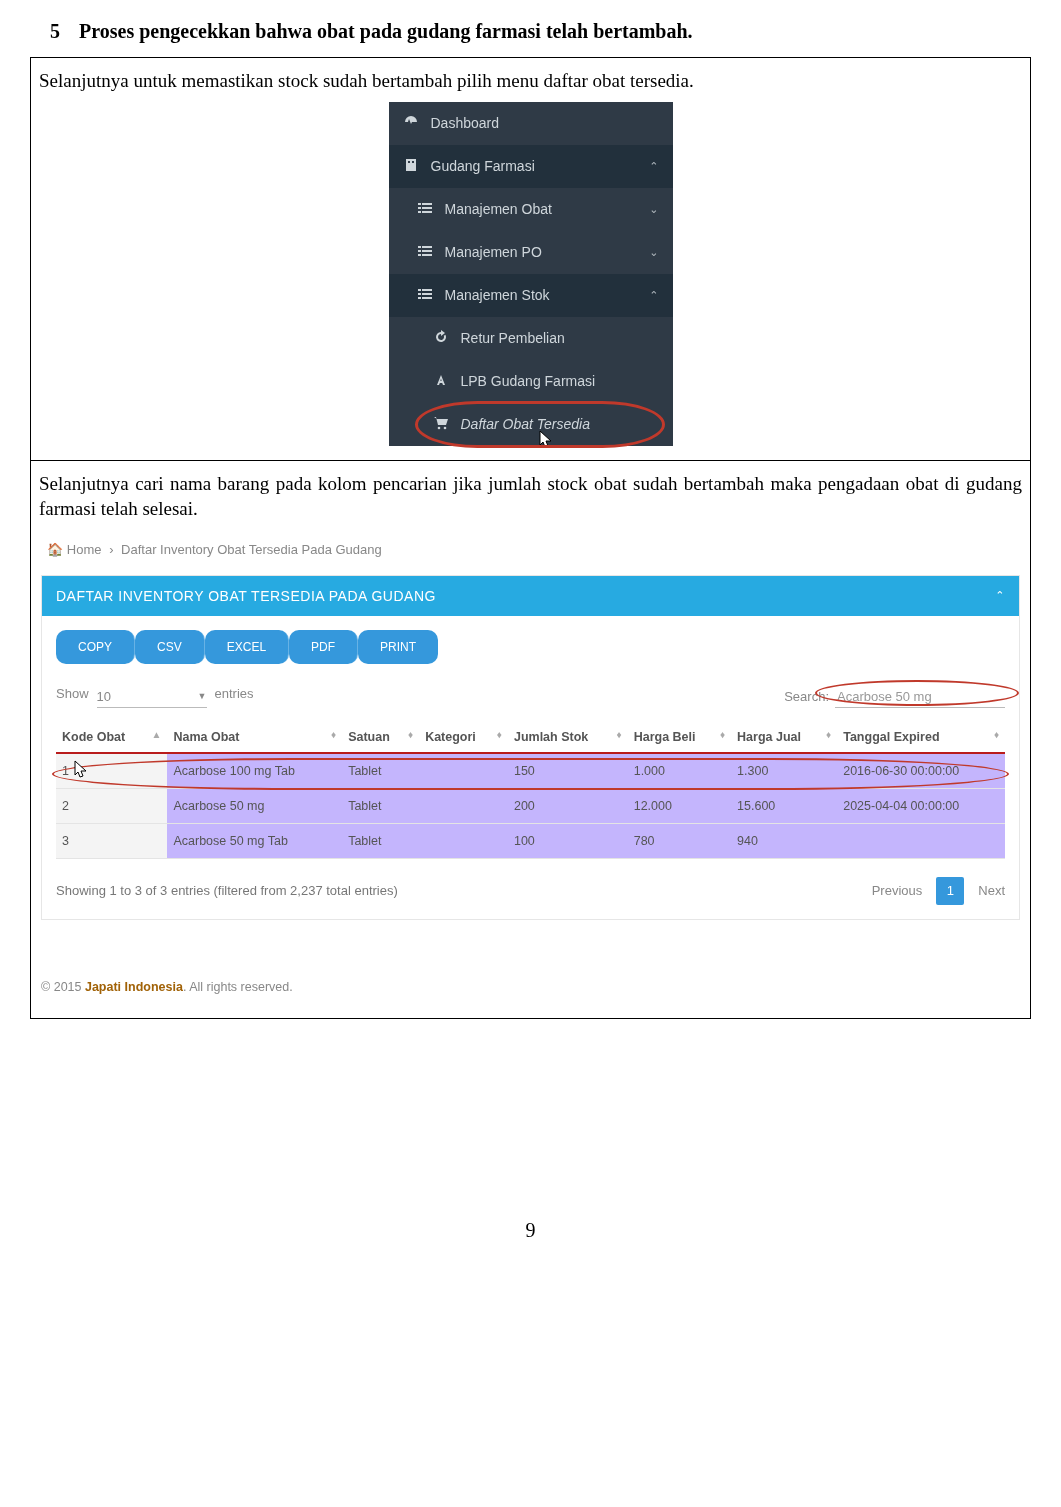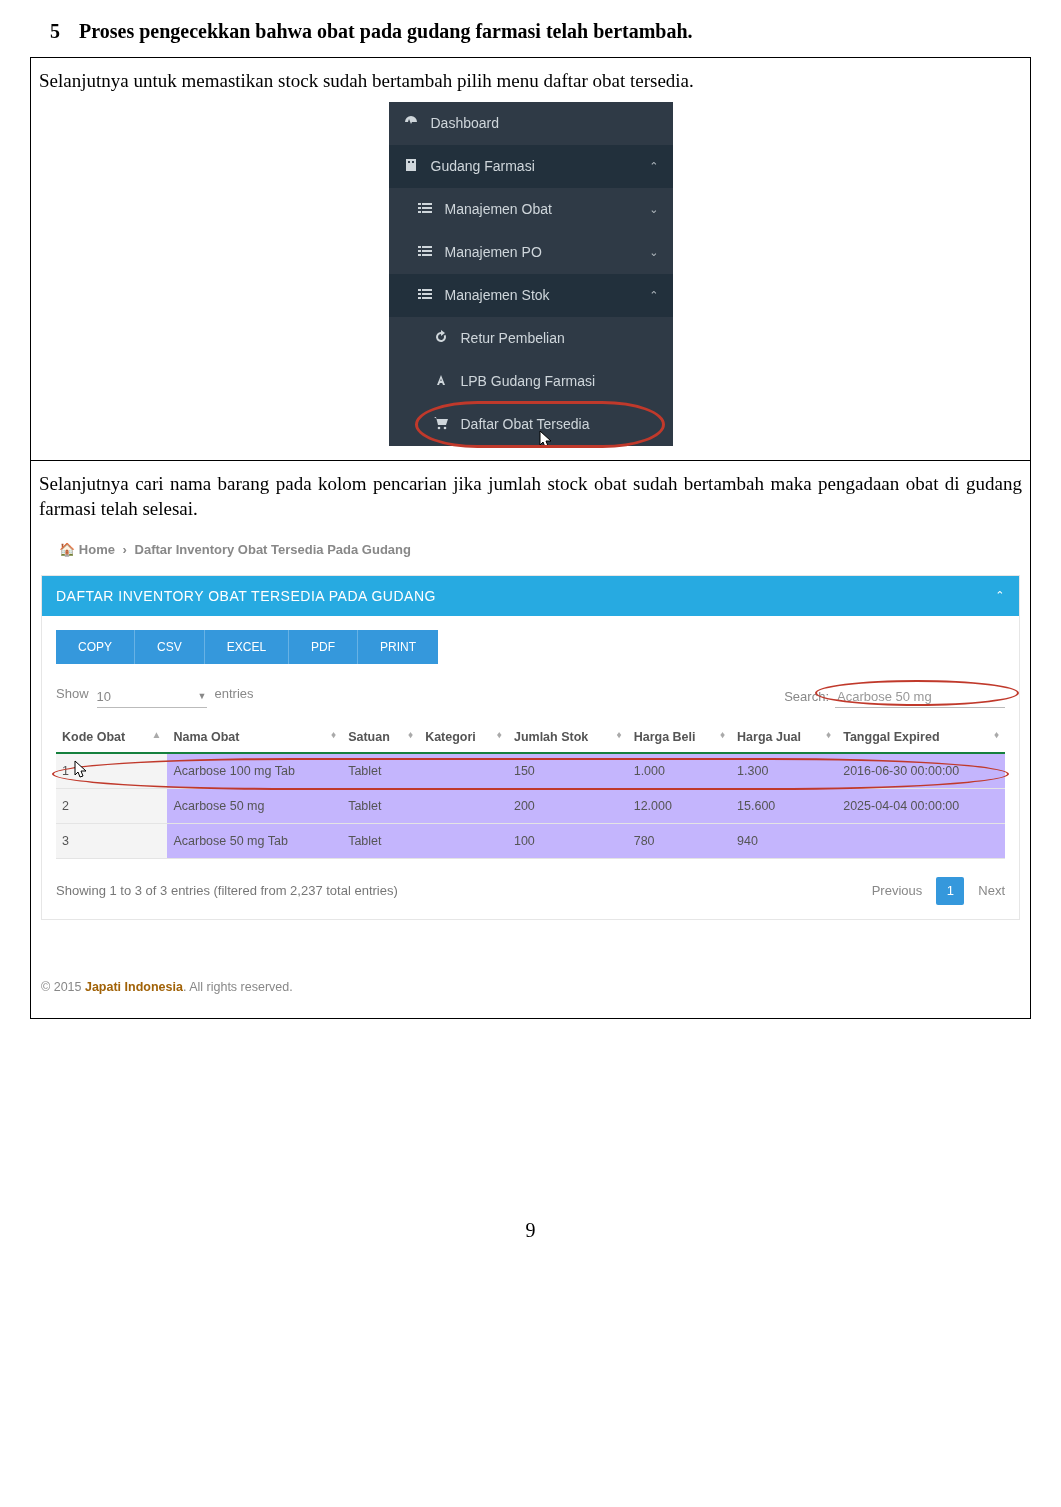--- a/index.html
+++ b/index.html
@@ -48,20 +48,21 @@
     gap: 12px;
     position: relative;
   }
   .sb-sub { padding-left: 28px; }
   .sb-sub2 { padding-left: 44px; }
   .sb-item .caret { margin-left: auto; font-size: 11px; opacity: .8; }
   .sb-item svg { width: 16px; height: 16px; fill: #cfd6db; flex: none; }
   .sb-active { background: #22303c; }
   .sb-highlight {
     position: relative;
+    font-style: italic;
   }
   .sb-highlight::after {
     content: "";
     position: absolute;
     left: 26px; right: 8px; top: -2px; bottom: -2px;
     border: 3px solid #c0392b;
     border-radius: 50%/100%;
     pointer-events: none;
   }
   .cursor-arrow {
@@ -72,21 +73,21 @@
   .cursor-arrow svg { fill: #fff; stroke: #000; stroke-width: 1; width: 14px; height: 18px; }
   
   .inv-wrap {
     margin-top: 10px;
     font-family: "Helvetica Neue", Arial, sans-serif;
     font-size: 13px;
     color: #666;
     background: #fff;
     padding: 4px 2px 14px;
   }
-  .crumbs { color: #888; font-size: 13px; margin: 6px 18px 18px; font-weight: bold; }
+  .crumbs { color: #888; font-size: 13px; margin: 6px 6px 18px; }
   .crumbs .sep { margin: 0 4px; }
   .panel {
     border: 1px solid #e6e6e6;
   }
   .panel-head {
     background: #27aae1;
     color: #fff;
     padding: 12px 14px;
     font-size: 14px;
     letter-spacing: .5px;
@@ -95,20 +96,21 @@
   }
   .panel-head .caret { margin-left: auto; font-size: 11px; }
   .panel-body { padding: 14px; }
   .btnbar { display: flex; }
   .btnbar .btn {
     background: #3598dc;
     color: #fff;
     font-size: 12px;
     padding: 10px 22px;
     border-right: 1px solid rgba(255,255,255,.25);
+    border-radius: 10px;
   }
   .btnbar .btn:last-child { border-right: none; }
   .controls {
     display: flex;
     justify-content: space-between;
     align-items: center;
     margin: 22px 0 14px;
     color: #888;
     font-size: 13px;
   }
@@ -138,21 +140,21 @@
   table.inv {
     width: 100%;
     border-collapse: collapse;
     font-size: 12.5px;
     color: #555;
   }
   table.inv th {
     text-align: left;
     font-weight: 600;
     padding: 8px 6px;
-    border-bottom: 2px solid #15803d;
+    border-bottom: 2px solid #b91c1c;
     white-space: nowrap;
   }
   table.inv th .sort { float: right; color: #aaa; font-size: 10px; line-height: 1; }
   table.inv td {
     padding: 10px 6px;
     border-bottom: 1px solid #e4e4e4;
   }
   tr.greenrow td { background: #c4b5fd; }
   tr.greenrow td:first-child { background: #ececec; }
   table.inv td:first-child { background: #f4f4f4; }

